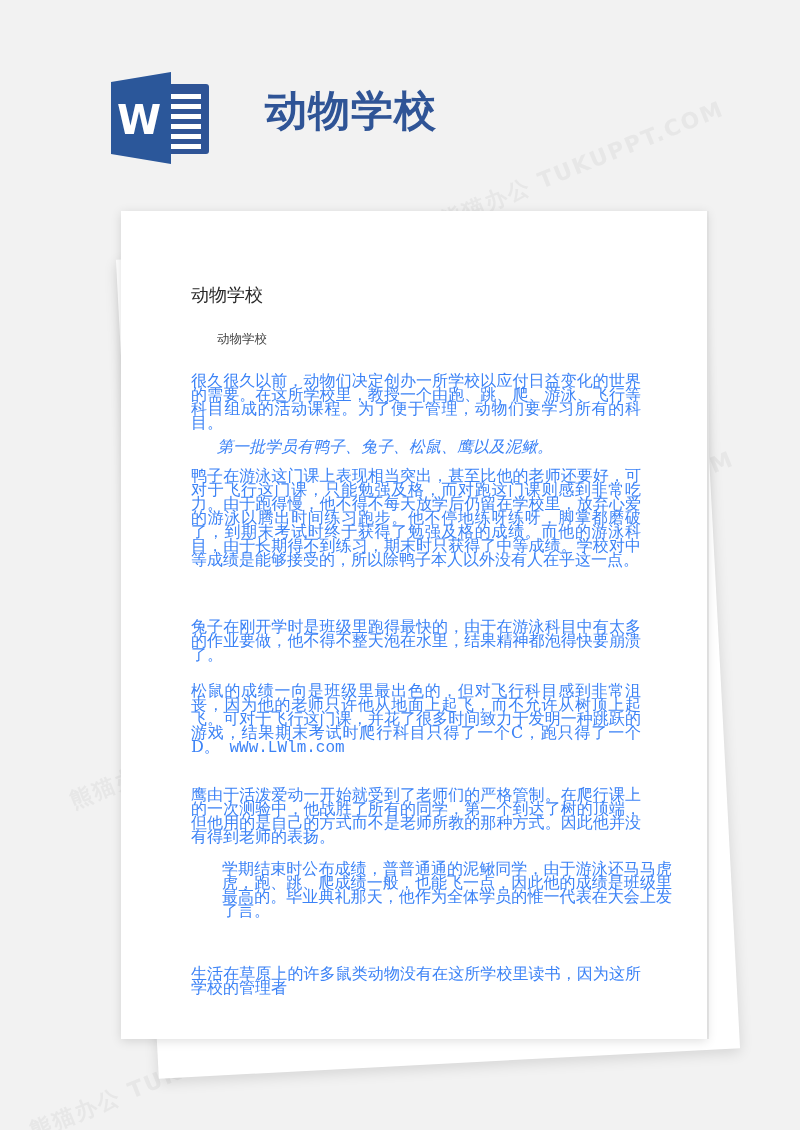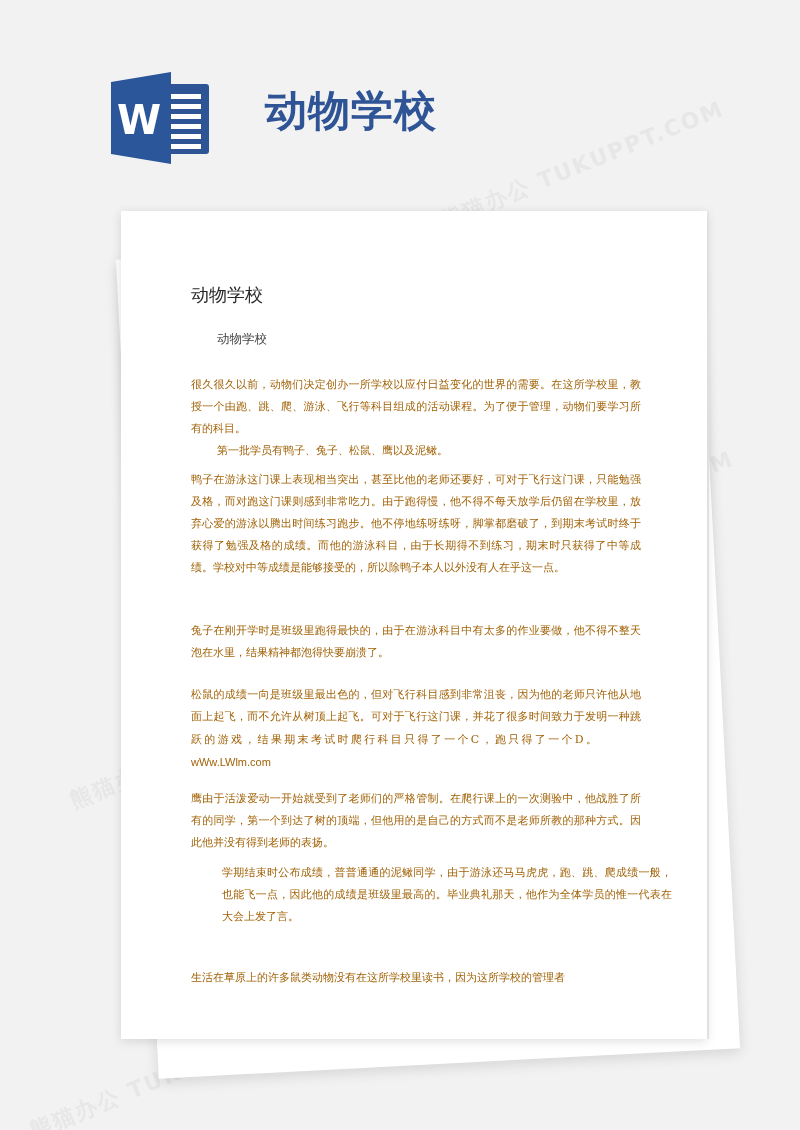--- a/index.html
+++ b/index.html
@@ -80,32 +80,31 @@
       top: 120px;
       left: 26px;
       font-size: 12.5px;
       color: #444;
       white-space: nowrap;
     }
     .para {
       position: absolute;
       left: 0;
       width: 450px;
-      font-size: 11px;
-      line-height: 22px;
-      color: #a16207;
+      font-size: 16px;
+      line-height: 14px;
+      color: #3b82f6;
       text-align: justify;
       text-justify: inter-character;
     }
     .para.indent {
       text-indent: 26px;
     }
     .para .latin {
-      font-family: Liberation Sans, sans-serif;
-      margin-left: 44px;
+      font-family: Liberation Mono, monospace;
     }
     .watermark {
       position: absolute;
       font-family: "DejaVu Sans", "Liberation Sans", sans-serif;
       font-size: 22px;
       font-weight: bold;
       color: rgba(200,200,200,0.25);
       transform: rotate(-22deg);
       white-space: nowrap;
       pointer-events: none;
@@ -138,21 +137,21 @@
 <div class="watermark" style="left:20px; top:1060px;">熊猫办公 TUKUPPT.COM</div>
 
 <div class="page-back"></div>
 
 <div class="page">
   <div class="doc-content">
     <div class="doc-title">动物学校</div>
     <div class="doc-subtitle">动物学校</div>
 
     <div class="para" style="top:163px;">很久很久以前，动物们决定创办一所学校以应付日益变化的世界的需要。在这所学校里，教授一个由跑、跳、爬、游泳、飞行等科目组成的活动课程。为了便于管理，动物们要学习所有的科目。</div>
-    <div class="para indent" style="top:229px;">第一批学员有鸭子、兔子、松鼠、鹰以及泥鳅。</div>
+    <div class="para indent" style="top:229px;font-style:italic;">第一批学员有鸭子、兔子、松鼠、鹰以及泥鳅。</div>
     <div class="para" style="top:258px;">鸭子在游泳这门课上表现相当突出，甚至比他的老师还要好，可对于飞行这门课，只能勉强及格，而对跑这门课则感到非常吃力。由于跑得慢，他不得不每天放学后仍留在学校里，放弃心爱的游泳以腾出时间练习跑步。他不停地练呀练呀，脚掌都磨破了，到期末考试时终于获得了勉强及格的成绩。而他的游泳科目，由于长期得不到练习，期末时只获得了中等成绩。学校对中等成绩是能够接受的，所以除鸭子本人以外没有人在乎这一点。</div>
     <div class="para" style="top:409px;">兔子在刚开学时是班级里跑得最快的，由于在游泳科目中有太多的作业要做，他不得不整天泡在水里，结果精神都泡得快要崩溃了。</div>
     <div class="para" style="top:473px;">
       <span>松鼠的成绩一向是班级里最出色的，但对飞行科目感到非常沮丧，因为他的老师只许他从地面上起飞，而不允许从树顶上起飞。可对于飞行这门课，并花了很多时间致力于发明一种跳跃的游戏，结果期末考试时爬行科目只得了一个C，跑只得了一个D。</span><span class="latin"> wWw.LWlm.com</span>
     </div>
     <div class="para" style="top:577px;">鹰由于活泼爱动一开始就受到了老师们的严格管制。在爬行课上的一次测验中，他战胜了所有的同学，第一个到达了树的顶端，但他用的是自己的方式而不是老师所教的那种方式。因此他并没有得到老师的表扬。</div>
     <div class="para" style="top:651px;margin-left:31px;">学期结束时公布成绩，普普通通的泥鳅同学，由于游泳还马马虎虎，跑、跳、爬成绩一般，也能飞一点，因此他的成绩是班级里最高的。毕业典礼那天，他作为全体学员的惟一代表在大会上发了言。</div>
     <div class="para" style="top:739px;margin-top:17px;">生活在草原上的许多鼠类动物没有在这所学校里读书，因为这所学校的管理者</div>
   </div>
 </div>

